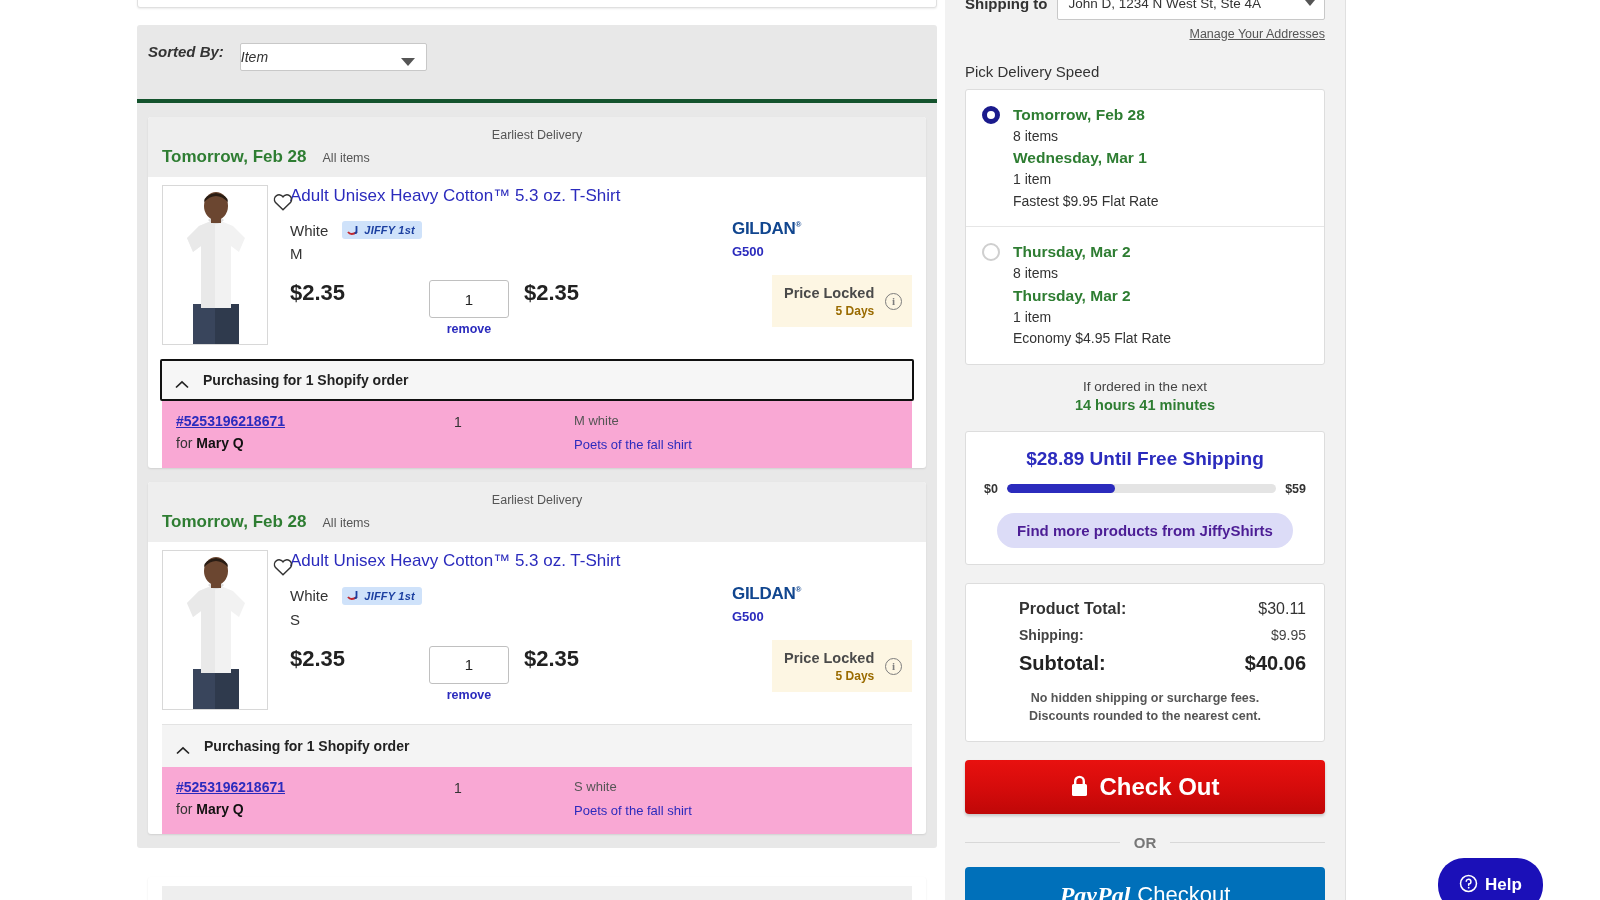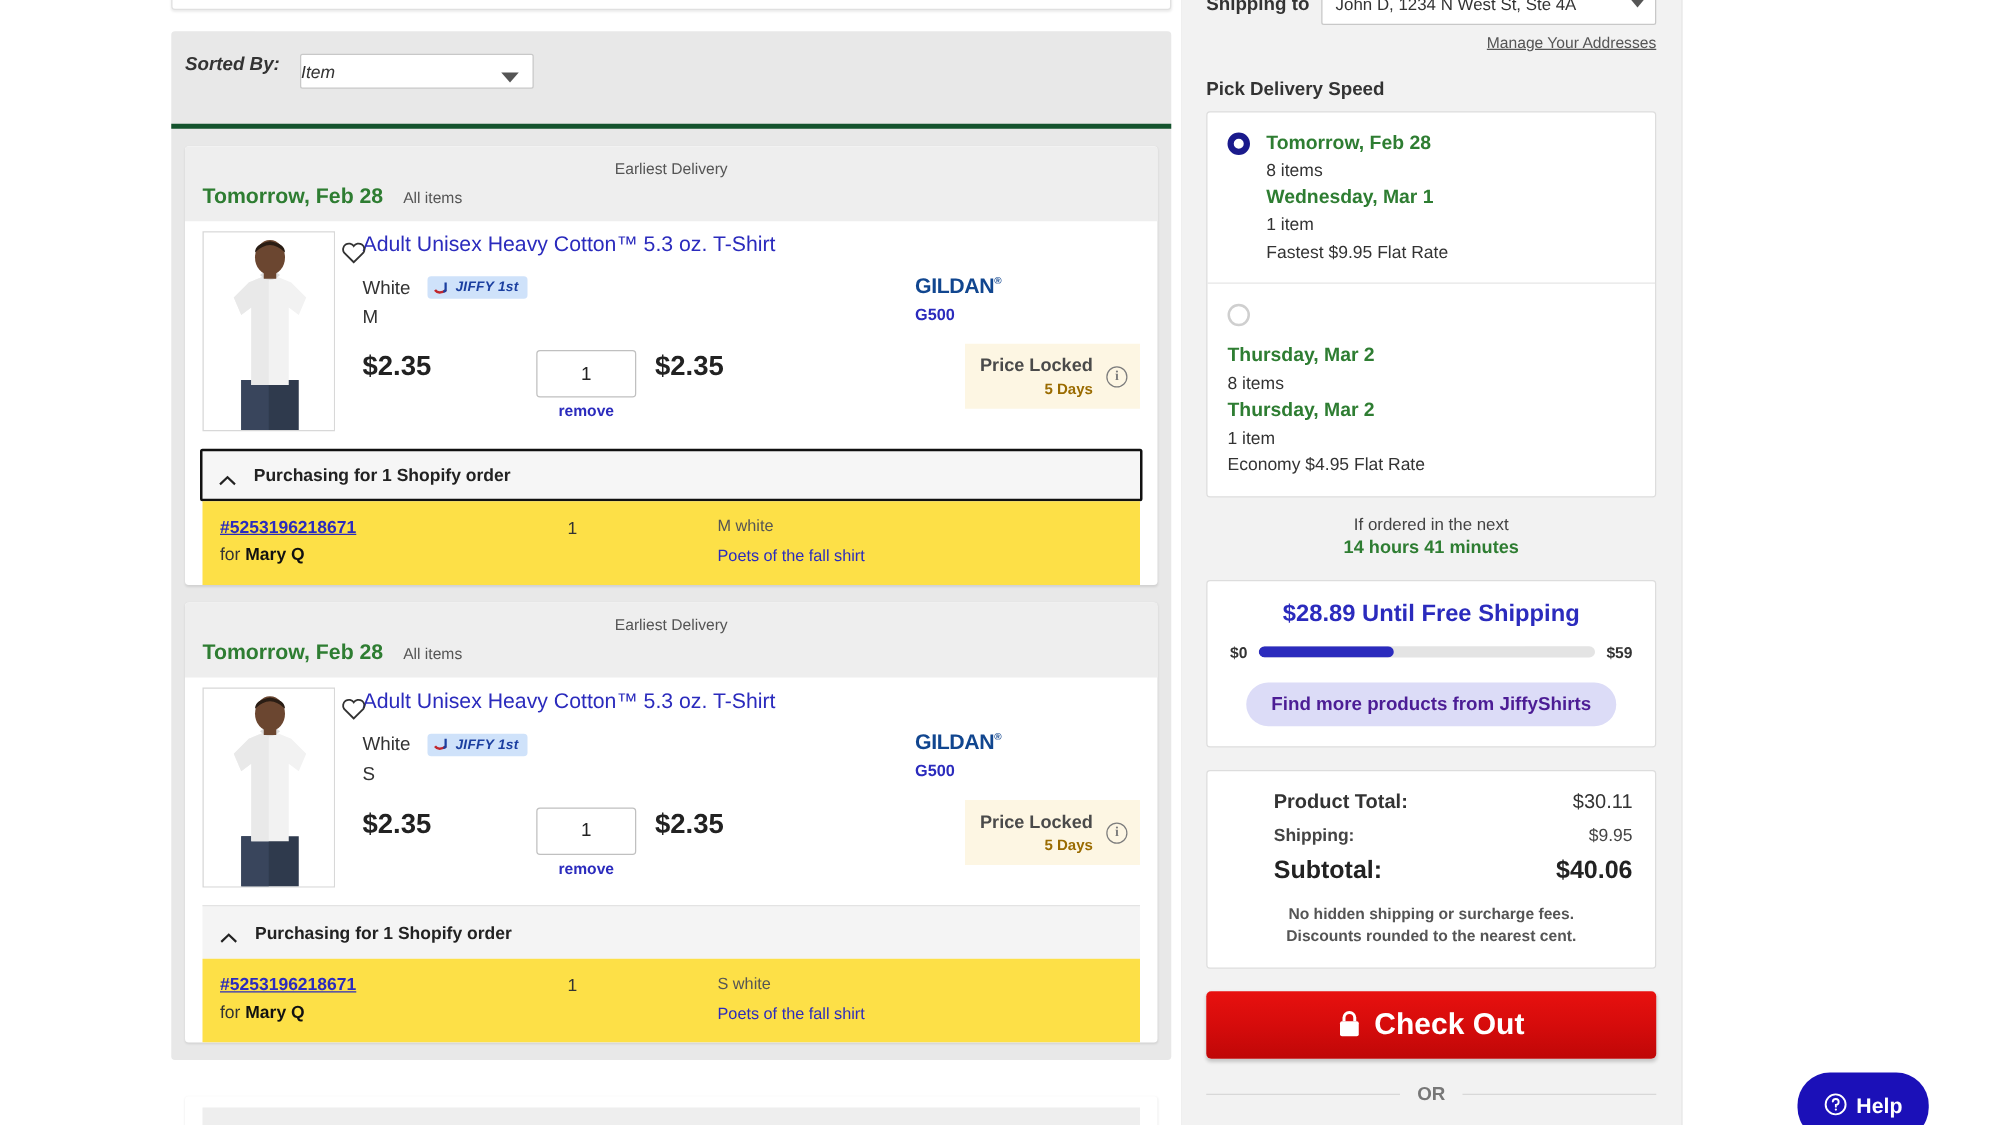--- a/index.html
+++ b/index.html
@@ -107,21 +107,21 @@
   
   .acc-head {
     background:#f4f4f4; display:flex; align-items:center; gap:14px;
     padding:13px 14px; cursor:pointer; margin:0 14px;
     border-top:1px solid #e3e3e3;
   }
   .acc-head.focused { border:2px solid #111; border-radius:2px; margin:0 12px; padding:11px 13px; background:#f6f6f6; }
   .chev { width:14px; height:9px; position:relative; flex:0 0 14px; }
   .acc-label { font-size:14px; font-weight:bold; color:#222; }
 
-  .acc-body { background:#fde047; padding:12px 14px 16px 14px; margin:0 14px; }
+  .acc-body { background:#f9a8d4; padding:12px 14px 16px 14px; margin:0 14px; }
   .order-grid { display:flex; align-items:flex-start; }
   .og-col1 { width:278px; }
   .og-col2 { width:120px; font-size:14px; color:#333; padding-top:1px; }
   .og-col3 { flex:1; }
   .order-id { color:#2b2bbd; font-size:14px; font-weight:bold; text-decoration:underline; cursor:pointer; }
   .order-for { font-size:14px; color:#333; margin-top:6px; }
   .order-for b { color:#111; }
   .og-variant { font-size:13px; color:#555; }
   .og-prodname { font-size:13px; color:#2b2bbd; margin-top:9px; cursor:pointer; }
 
@@ -146,25 +146,25 @@
     position:relative; overflow:hidden; white-space:nowrap; cursor:pointer;
   }
   .ship-to-select .caret-sm {
     position:absolute; right:9px; top:50%; transform:translateY(-50%);
     width:0;height:0;border-left:5px solid transparent;border-right:5px solid transparent;
     border-top:6px solid #555;
   }
   .manage-link { display:block; text-align:right; font-size:12.5px; color:#555;
                  text-decoration:underline; margin-top:7px; cursor:pointer; }
 
-  .rail-h { font-size:15px; font-weight:bold; color:#333; margin-top:22px; }
+  .rail-h { font-size:15px; font-weight:normal; color:#333; margin-top:22px; }
 
   .speed-box { background:#fff; border:1px solid #ddd; border-radius:3px; margin-top:9px; }
   .speed-opt { display:flex; gap:13px; padding:14px 14px 14px 16px; cursor:pointer; }
-  .speed-opt + .speed-opt { border-top:1px solid #e6e6e6;flex-direction:column; }
+  .speed-opt + .speed-opt { border-top:1px solid #e6e6e6; }
   .radio { width:18px;height:18px;border-radius:50%;border:2px solid #cfcfcf;background:#fff;
            flex:0 0 18px; margin-top:2px; }
   .radio.on { border:5px solid #1a1a8c; background:#fff; }
   .speed-lines { flex:1; }
   .sp-date { color:#2e7d32; font-weight:bold; font-size:15.5px; line-height:1.4; }
   .sp-sub { font-size:14px; color:#333; line-height:1.55; }
 
   .ordered-note { text-align:center; margin-top:14px; }
   .ordered-note .l1 { font-size:13.5px; color:#444; }
   .ordered-note .l2 { font-size:14.5px; font-weight:bold; color:#2e7d32; margin-top:3px; }

